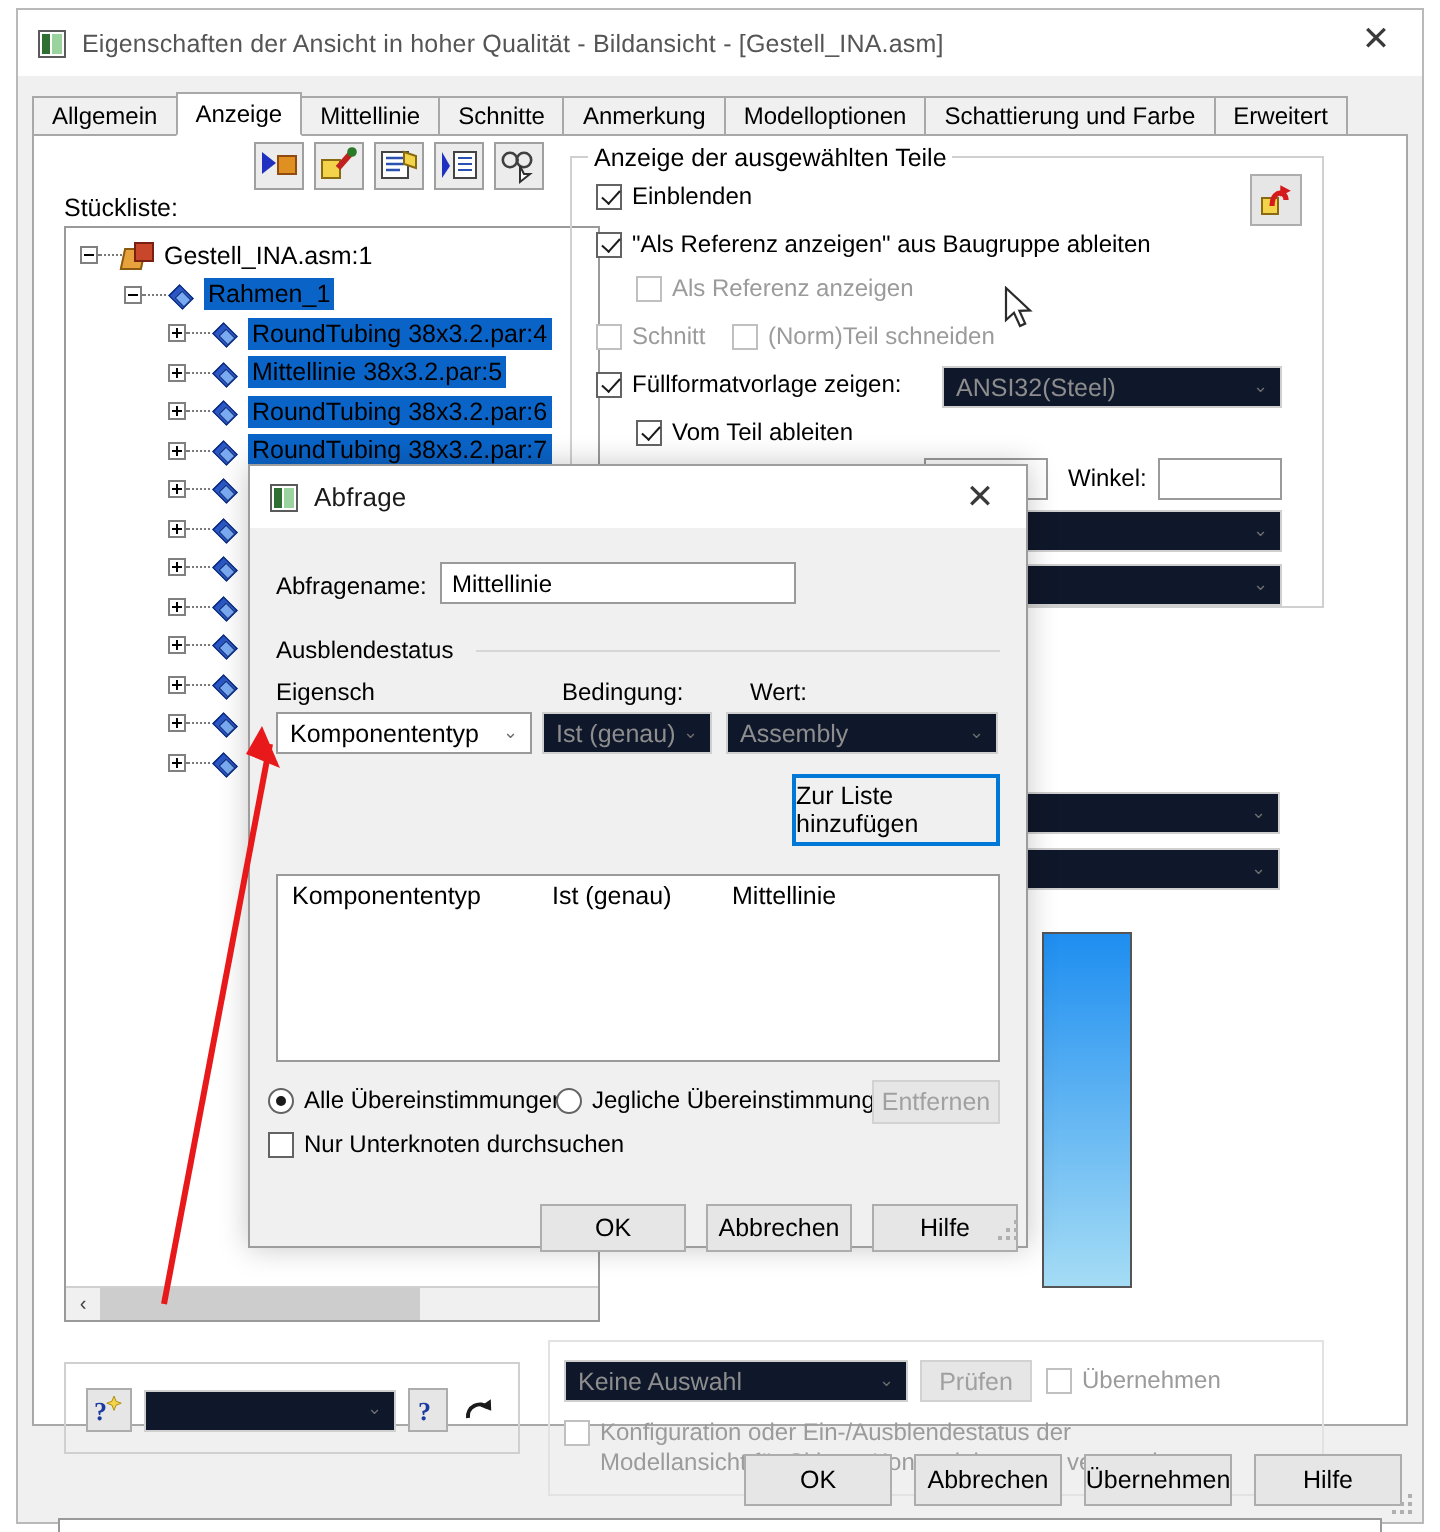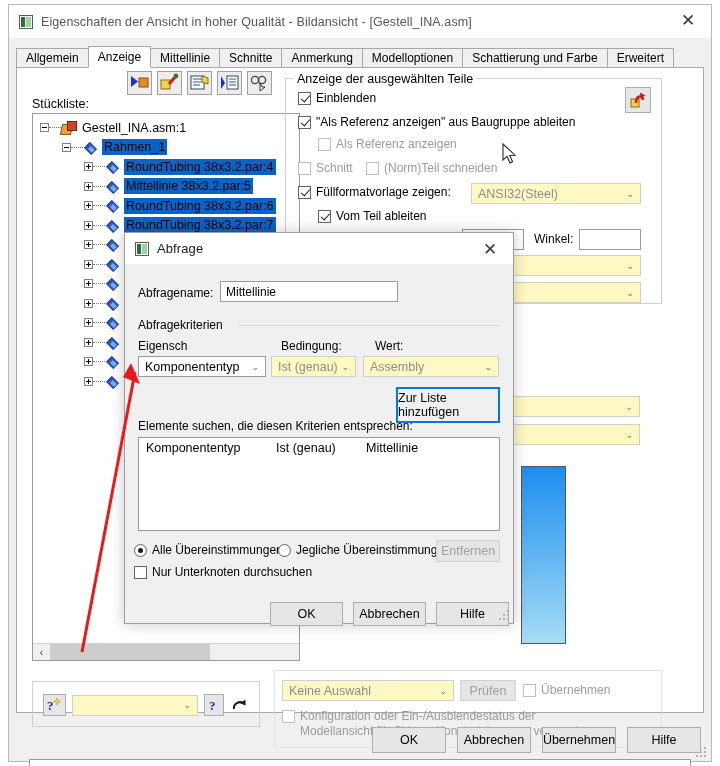--- a/index.html
+++ b/index.html
@@ -165,21 +165,21 @@
   }
   .rdot.on::after {
     content: ""; position: absolute; left: 3px; top: 3px;
     width: 5px; height: 5px; border-radius: 50%; background: #1a1a1a;
   }
 
   .tbox {
     background: #ffffff; border: 1px solid #9a9a9a; height: 21px;
   }
   .combo {
-    background: #fef9c3; border: 1px solid #cfcfcf; height: 21px;
+    background: #0f172a; border: 1px solid #cfcfcf; height: 21px;
     display: flex; align-items: center; padding: 0 6px;
     font-size: 12.5px; color: #8d8d8d; justify-content: space-between;
   }
   .combo.enabled {
     background: #ffffff; border-color: #9a9a9a; color: #000;
   }
   .chev { font-size: 9px; color: #6d6d6d; font-family: "DejaVu Sans", sans-serif; }
   .btn {
     background: #e6e6e6; border: 1px solid #adadad; height: 23px;
     display: flex; align-items: center; justify-content: center;
@@ -569,21 +569,21 @@
       <span class="title-close" style="height:31px;">✕</span>
     </div>
 
     <div class="dlg-body">
 
       <span style="position:absolute;left:13px;top:22px;">Abfragename:</span>
       <div class="tbox" style="position:absolute;left:95px;top:17px;width:178px;display:flex;align-items:center;padding:0 5px;">
         <span>Mittellinie</span>
       </div>
 
-      <span style="position:absolute;left:13px;top:54px;">Abfragekriterien</span>
+      <span style="position:absolute;left:13px;top:54px;">Ausblendestatus</span>
       <div style="position:absolute;left:113px;top:61px;width:262px;height:1px;background:#d6d6d6;"></div>
 
       <span style="position:absolute;left:13px;top:75px;">Eigensch</span>
       <span style="position:absolute;left:156px;top:75px;">Bedingung:</span>
       <span style="position:absolute;left:250px;top:75px;">Wert:</span>
 
       <div class="combo enabled" style="position:absolute;left:13px;top:92px;width:128px;">
         <span>Komponententyp</span>
         <span class="chev">⌄</span>
       </div>
@@ -593,21 +593,20 @@
       </div>
       <div class="combo" style="position:absolute;left:238px;top:92px;width:136px;">
         <span>Assembly</span>
         <span class="chev">⌄</span>
       </div>
 
       <div class="btn focus" style="position:absolute;left:271px;top:123px;width:104px;height:36px;background:#f0f0f0;">
         <span>Zur Liste hinzufügen</span>
       </div>
 
-      <span style="position:absolute;left:13px;top:155px;">Elemente suchen, die diesen Kriterien entsprechen:</span>
 
       <div class="listbox" style="position:absolute;left:13px;top:173px;width:362px;height:94px;">
         <div class="lrow">
           <span style="width:130px;">Komponententyp</span>
           <span style="width:90px;">Ist (genau)</span>
           <span>Mittellinie</span>
         </div>
       </div>
 
       <label class="radio" style="position:absolute;left:9px;top:279px;">

